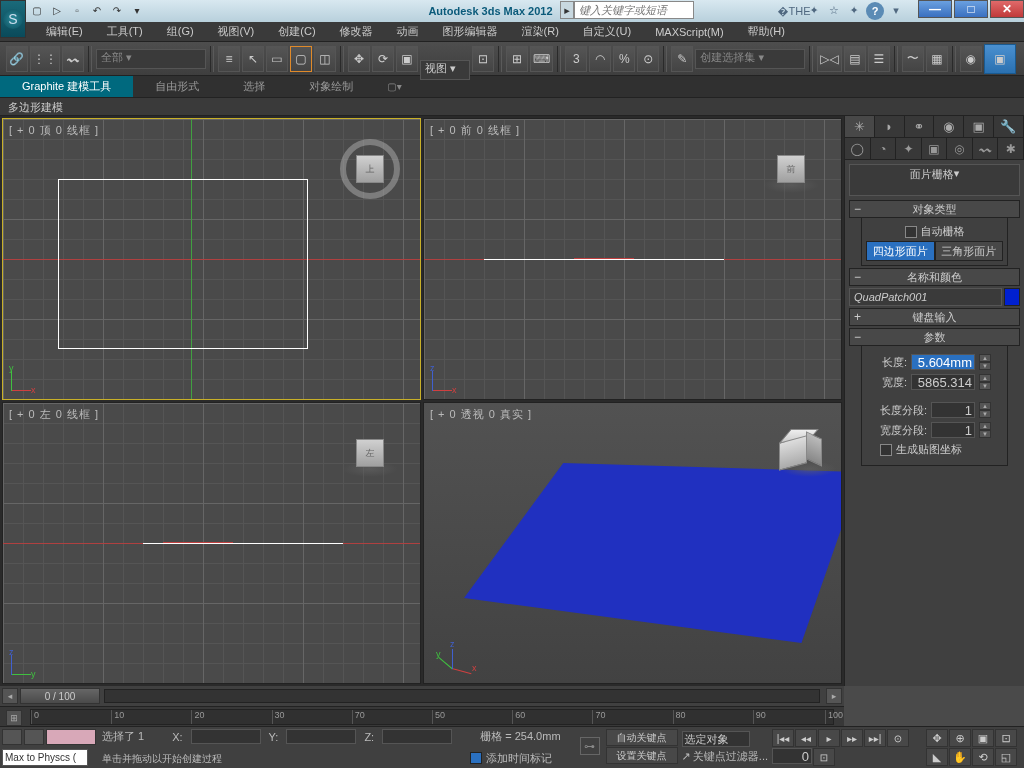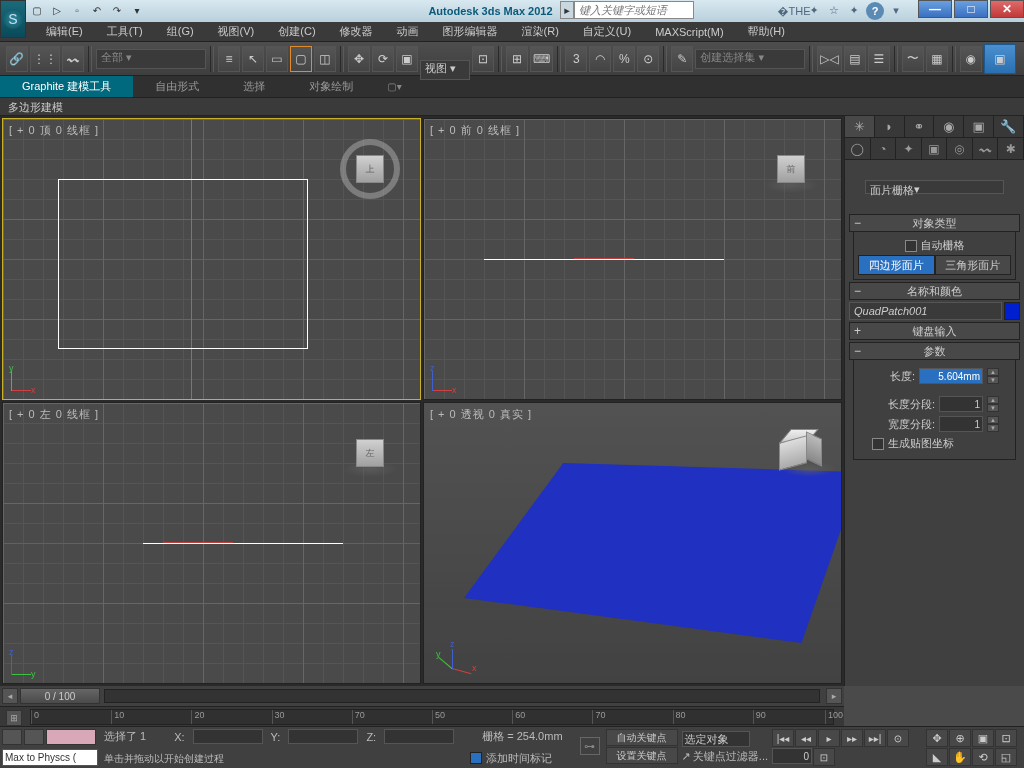--- a/index.html
+++ b/index.html
@@ -63,47 +63,47 @@
 .vcube3d { position:absolute; right:22px; top:28px; width:40px;height:40px;}
 .vcube3d .f1 { position:absolute;width:28px;height:28px;background:linear-gradient(#ddd,#aaa);border:1px solid #888;transform:skewY(-15deg);left:0;top:8px;}
 .vcube3d .f2 { position:absolute;width:16px;height:28px;background:linear-gradient(#bbb,#888);border:1px solid #888;transform:skewY(25deg);left:27px;top:4px;}
 .vcube3d .f3 { position:absolute;width:28px;height:14px;background:linear-gradient(#eee,#ccc);border:1px solid #888;left:6px;top:-2px;transform:skewX(-40deg);}
 .cmdpanel { position:absolute; top:116px; right:0; width:180px; bottom:82px; background:#404040; border-left:1px solid #222; overflow:hidden;}
 .cmdtabs { height:22px; background:#383838; display:flex; border-bottom:1px solid #222;}
 .cmdtab { flex:1; display:flex;align-items:center;justify-content:center; border-right:1px solid #222; color:#aaa; font-size:13px;}
 .cmdtab.active { background:#484848;}
 .cmdsub { height:22px; background:#383838; display:flex; border-bottom:1px solid #222;}
 .cmdsub div { flex:1;display:flex;align-items:center;justify-content:center;color:#999;font-size:12px;border-right:1px solid #222;}
-.paneldrop { margin:20px; height:14px; background:#3a3a3a; border:1px solid #555; color:#ccc; padding:2px 4px; display:flex;justify-content:flex-start;}
+.paneldrop { margin:4px; height:32px; background:#3a3a3a; border:1px solid #555; color:#ccc; padding:2px 4px; display:flex;justify-content:center;}
 .rollhdr { height:18px; background:#484848; border:1px solid #222; margin:2px 4px 0 4px; display:flex; align-items:center; color:#ccc; position:relative;}
 .rollhdr .pm { position:absolute;left:4px;font-size:12px;}
 .rollhdr .ttl { margin:11px auto;}
-.rollbody { margin:0 8px; padding:4px; background:#404040; border:1px solid #222; border-top:none;}
+.rollbody { margin:0 16px; padding:4px; background:#404040; border:1px solid #222; border-top:none;}
 .chkrow { display:flex; align-items:center; gap:4px; color:#ccc; padding:2px 0; justify-content:center;}
 .chkbox { width:12px;height:12px;border:1px solid #888;background:#333;}
 .btnrow { display:flex; gap:0;}
 .panelbtn { flex:1; height:20px; border:1px solid #222; display:flex;align-items:center;justify-content:center; color:#ccc; background:#484848;}
 .panelbtn.sel { background:#2a70c0; color:#fff;}
 .namerow { display:flex; gap:2px; margin:2px 4px;}
 .namefield { flex:1; height:18px; background:#3a3a3a; border:1px solid #555; color:#ccc; padding:2px 4px;font-style:italic;}
 .colorsw { width:24px; height:18px; background:#0020d0; border:1px solid #222;}
 .paramrow { display:flex; align-items:center; justify-content:flex-end; gap:4px; padding:2px 4px; color:#ccc;}
-.spinner { width:64px; height:16px; background:#333; border:1px solid #555; color:#ccc; padding:0 2px; display:flex;align-items:center;justify-content:flex-end;font-size:10px;}
+.spinner { width:64px; height:16px; background:#333; border:1px solid #555; color:#ccc; padding:0 2px; display:flex;align-items:center;justify-content:flex-end;font-size:13px;}
 .spinner.sel { background:#2a70c0; color:#fff;}
 .spinbtns { width:12px;height:16px;display:flex;flex-direction:column;}
 .spinbtns div { flex:1;background:#555;border:1px solid #333;font-size:6px;color:#aaa;display:flex;align-items:center;justify-content:center;}
 .timeslider { position:absolute; left:0; right:180px; bottom:62px; height:20px; background:#404040; display:flex; align-items:center;}
 .tsbtn { width:16px;height:16px;background:#555;border:1px solid #333;color:#aaa;display:flex;align-items:center;justify-content:center;font-size:9px;margin:0 2px;}
 .tshandle { width:80px;height:16px;background:linear-gradient(#666,#4a4a4a);border:1px solid #333;color:#ccc;display:flex;align-items:center;justify-content:center;font-size:10px;}
 .tstrack { flex:1;height:14px;background:#333;border:1px solid #222;margin:0 4px;}
 .trackbar { position:absolute; left:0; right:180px; bottom:42px; height:20px; background:#383838; border-top:1px solid #222;}
 .trackruler { position:absolute;left:30px;right:10px;top:2px;height:16px;background:#303030;border:1px solid #222;}
 .trackruler .tick { position:absolute;top:0;bottom:0;border-left:1px solid #555;color:#999;font-size:9px;padding-left:2px;}
 .statusbar { position:absolute; left:0; right:0; bottom:0; height:42px; background:#404040; border-top:1px solid #222; display:flex;}
-.mscript { width:96px; height:18px; background:#fff; border:1px solid #555; color:#333; padding:2px; margin:22px 2px 2px 2px; font-size:10px;}
+.mscript { width:86px; height:18px; background:#fff; border:1px solid #555; color:#333; padding:2px; margin:22px 2px 2px 2px; font-size:10px;}
 .msbtns { display:flex; gap:2px; margin:2px;}
 .msbtns div { width:20px;height:16px;background:#555;border:1px solid #333;}
 .statmid { flex:1; display:flex;flex-direction:column;padding:2px 4px;gap:8px;}
 .statrow { display:flex; gap:8px; align-items:center; color:#bbb; font-size:10px;}
 .coordbox { width:70px;height:15px;background:#333;border:1px solid #555;padding:0 2px;}
 .prompt { color:#bbb;font-size:10px;}
 .keybox { width:20px;height:18px;border:1px solid #666;display:flex;align-items:center;justify-content:center;color:#888;}
 .autokey { display:flex;flex-direction:column;gap:1px;margin:2px;}
 .autokey .akb { width:72px;height:17px;background:#484848;border:1px solid #333;color:#ccc;font-size:10px;display:flex;align-items:center;justify-content:center;}
 .selobj { width:68px;height:16px;background:#333;border:1px solid #555;color:#ccc;padding:0 2px;font-size:10px;margin-top:2px;}
@@ -348,20 +348,28 @@
     </div>
   <div class="rollbody" style="padding:6px 12px;">
     <div class="paramrow">
         <span>长度:</span>
         <div class="spinner sel">5.604mm</div>
         <div class="spinbtns">
           <div>▲</div>
           <div>▼</div>
         </div>
       </div>
+    <div class="paramrow">
+        <span>宽度:</span>
+        <div class="spinner">5865.314</div>
+        <div class="spinbtns">
+          <div>▲</div>
+          <div>▼</div>
+        </div>
+      </div>
     <div style="height:8px;"></div>
     <div class="paramrow">
         <span>长度分段:</span>
         <div class="spinner" style="width:44px;">1</div>
         <div class="spinbtns">
           <div>▲</div>
           <div>▼</div>
         </div>
       </div>
     <div class="paramrow">

